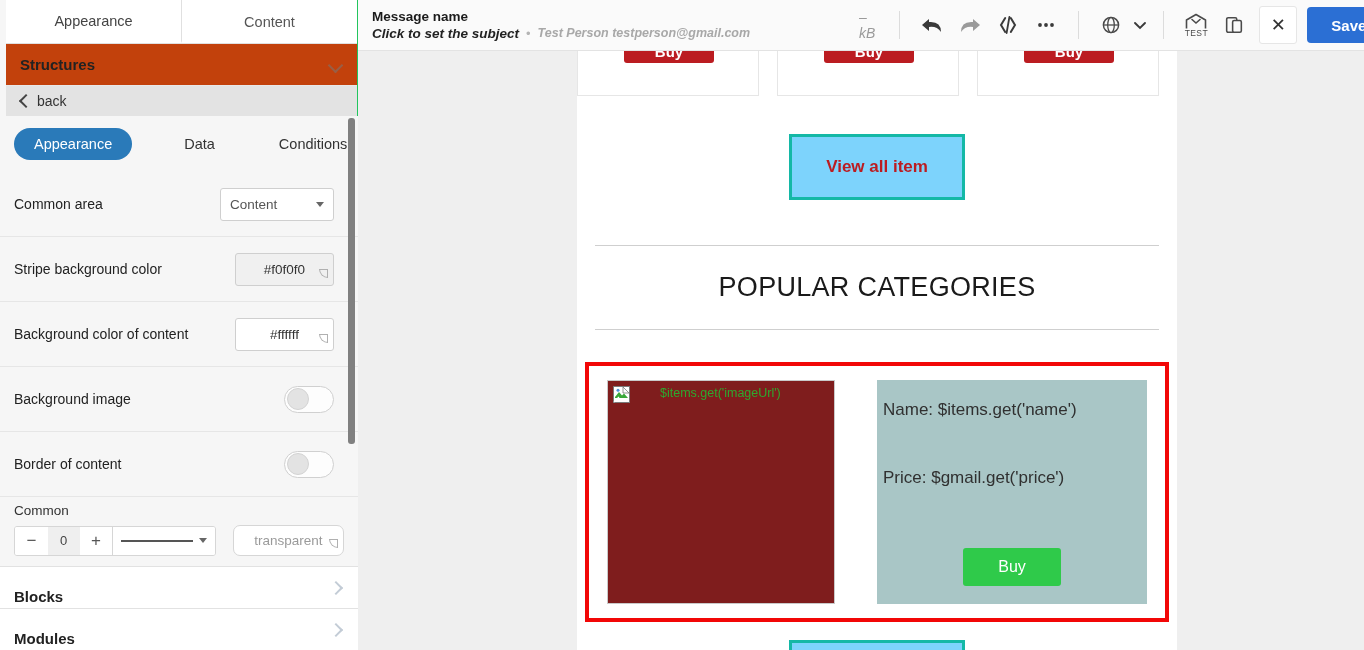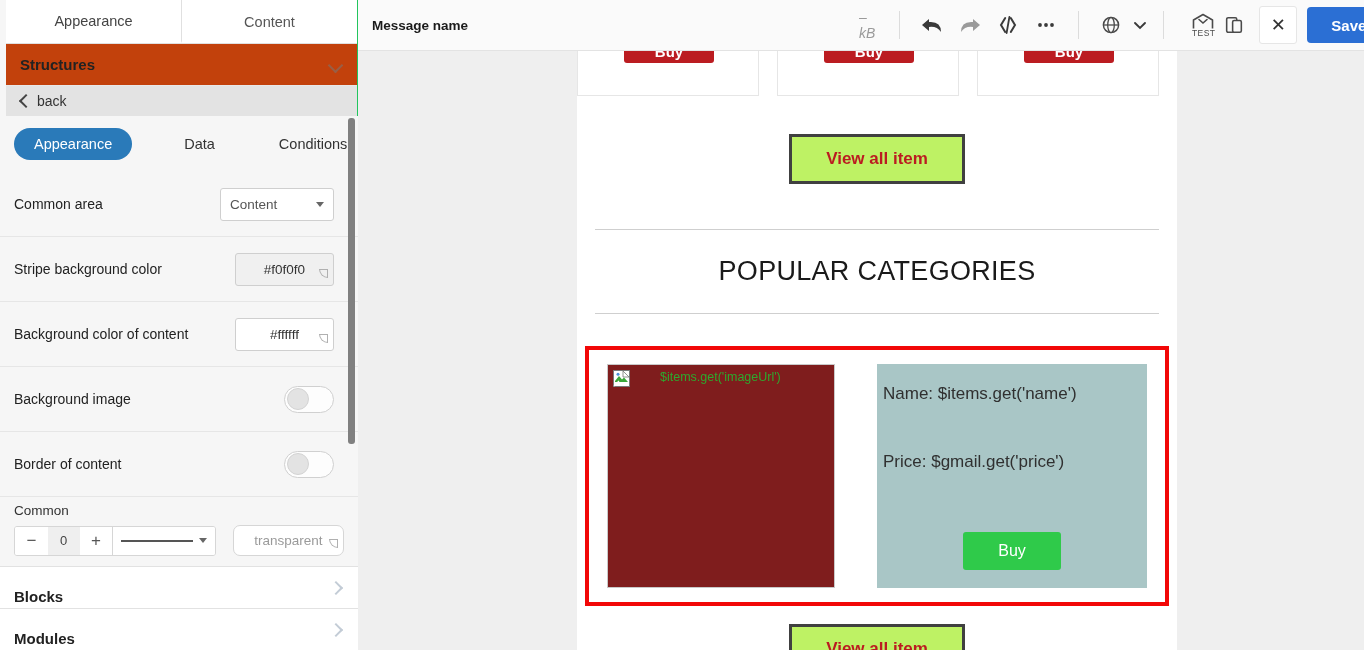--- a/index.html
+++ b/index.html
@@ -224,22 +224,22 @@
   .prod-card:last-child { margin-right: 0; }
   .buy-red {
     position: absolute; left: 46px; top: -12px;
     width: 90px; height: 24px; background: #bb1c21; border-radius: 3px;
     display: flex; align-items: center; justify-content: center;
     color: #fff; font-size: 15px; font-weight: bold; overflow: hidden;
   }
 
   .view-all-wrap { display: flex; justify-content: center; margin-top: 38px; }
   .view-all-btn {
-    border: 3px solid #404040; color: #bb1c21; background: #bef264;
-    font-size: 17px; font-weight: bold; padding: 12px 34px; cursor: pointer;
+    border: 3px solid #14b8a6; color: #bb1c21; background: #7dd3fc;
+    font-size: 17px; font-weight: bold; padding: 20px 34px; cursor: pointer;
   }
 
   .hr { height: 1px; background: #cfcfcf; margin: 0 18px; }
   .hr.top { margin-top: 45px; }
   .hr.bottom { margin-top: 0; }
 
   .pop-title {
     text-align: center; font-size: 27px; color: #1a1a1a; letter-spacing: .3px;
     padding: 26px 0 26px 0;
   }
@@ -385,20 +385,25 @@
         <span class="chev-right"></span>
       </div>
     </div>
   </div>
 
   <div class="right-side">
 
     <div class="topbar">
       <div class="msg-meta">
         <div class="msg-name">Message name</div>
+        <div class="msg-sub-line">
+          <span class="msg-subject">Click to set the subject</span>
+          <span class="msg-dot">•</span>
+          <span class="msg-sender">Test Person testperson@gmail.com</span>
+        </div>
       </div>
 
       <div class="kb">– kB</div>
       <div class="tb-div"></div>
 
       <div class="tb-icons">
         <div class="tbi">
           <svg width="24" height="24" viewBox="0 0 24 24">
               <path d="M9 6 L2 12 L9 18 L9 14 Q17 13 21 19 Q21 8 9 9 Z" fill="#3a3a3a"></path>
             </svg>
@@ -429,21 +434,21 @@
             <ellipse cx="12" cy="12" rx="3.6" ry="8.3" stroke="#4a4a4a" stroke-width="1.4" fill="none"></ellipse>
             <path d="M3.7 12 H20.3" stroke="#4a4a4a" stroke-width="1.4"></path>
           </svg>
         </div>
         <div class="tbi" style="width:20px">
           <svg width="14" height="14" viewBox="0 0 14 14">
               <path d="M2 5 L7 10 L12 5" stroke="#3a3a3a" stroke-width="1.9" fill="none" stroke-linecap="round"></path>
             </svg>
         </div>
         <div class="tb-div"></div>
-        <div class="tbi" style="flex-direction:column;align-items:flex-end;">
+        <div class="tbi" style="flex-direction:column;">
           <svg width="24" height="17" viewBox="0 0 24 17">
             <path d="M2.5 15.5 V7 L12 1.5 L21.5 7 V15.5" stroke="#4a4a4a" stroke-width="1.6" fill="none" stroke-linejoin="round"></path>
             <path d="M8 6.5 L12 10 L16 6.5" stroke="#4a4a4a" stroke-width="1.6" fill="none" stroke-linecap="round"></path>
           </svg>
           <span style="font-size:8.5px;color:#4a4a4a;letter-spacing:.4px;margin-top:-2px;">TEST</span>
         </div>
         <div class="tbi">
           <svg width="22" height="22" viewBox="0 0 24 24">
             <rect x="4" y="4" width="11" height="16" rx="1.6" stroke="#4a4a4a" stroke-width="1.7" fill="none"></rect>
             <rect x="10.5" y="7" width="9.5" height="13" rx="1.6" stroke="#4a4a4a" stroke-width="1.7" fill="#fafafa"></rect>

